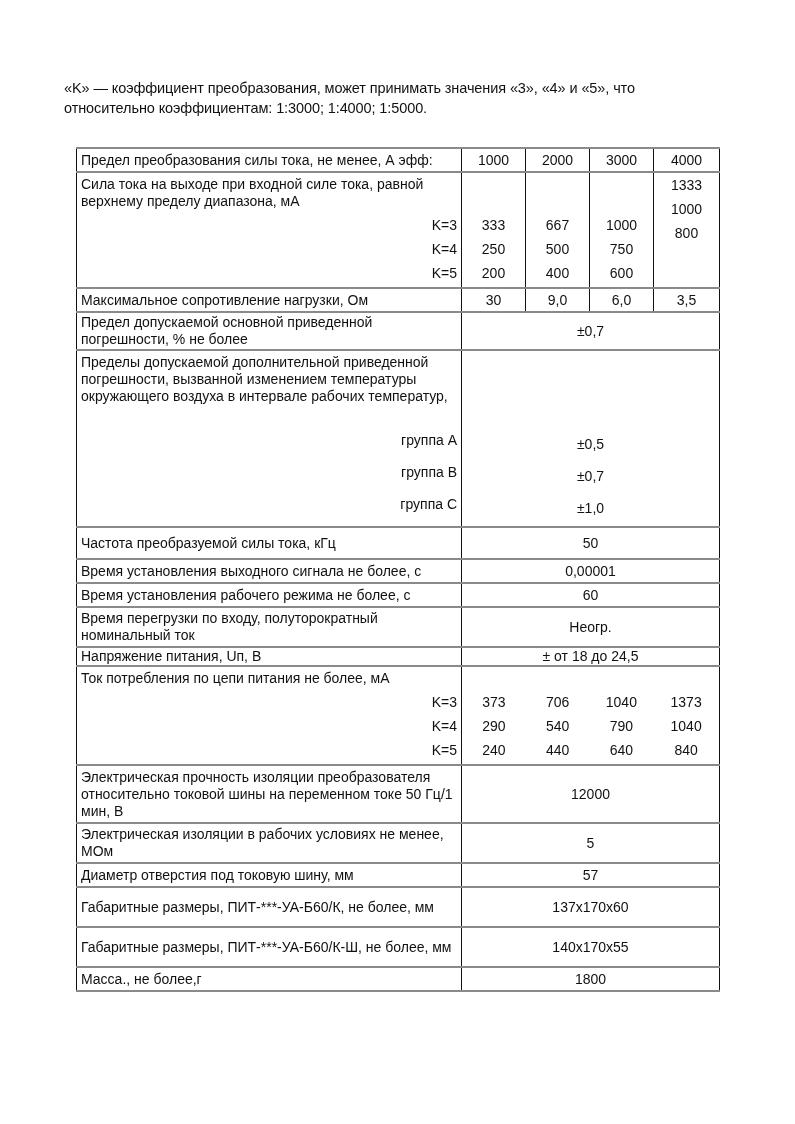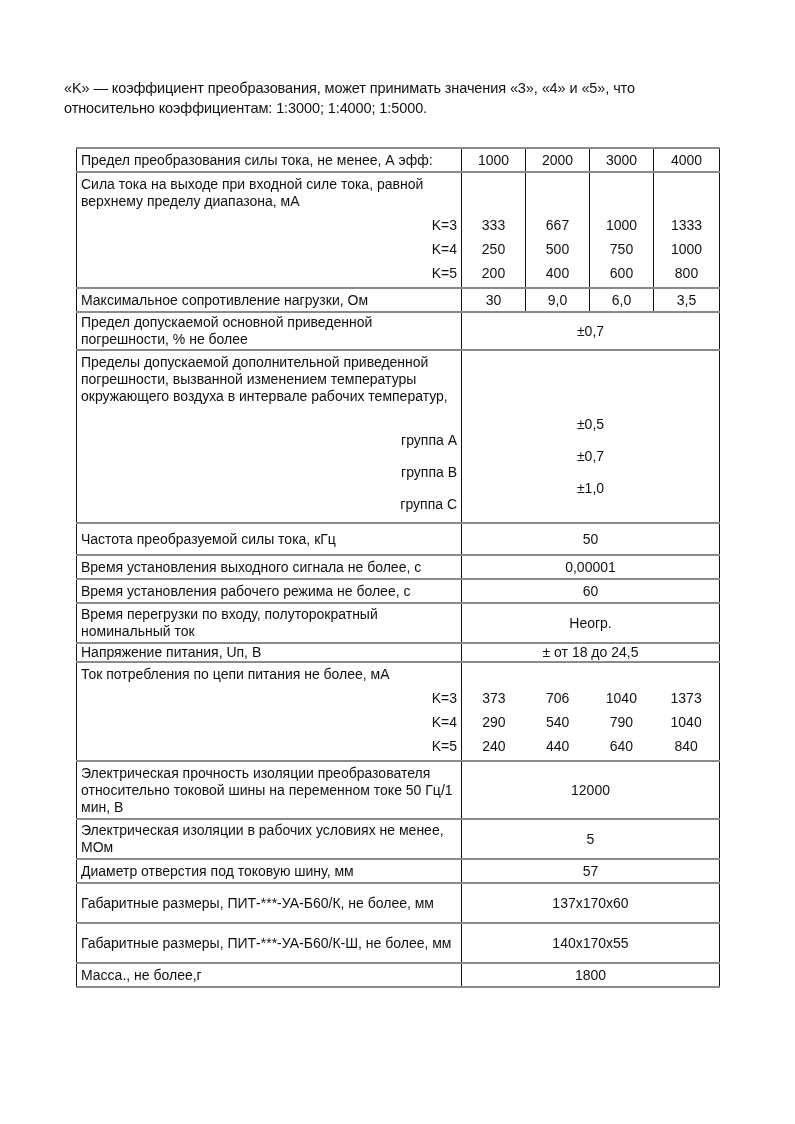--- a/index.html
+++ b/index.html
@@ -56,21 +56,21 @@
     <td class="num" style="vertical-align:top;padding-top:40px;padding-bottom:2px">
       <span class="subval">667</span>
       <span class="subval">500</span>
       <span class="subval">400</span>
     </td>
     <td class="num" style="vertical-align:top;padding-top:40px;padding-bottom:2px">
       <span class="subval">1000</span>
       <span class="subval">750</span>
       <span class="subval">600</span>
     </td>
-    <td class="num" style="vertical-align:top;padding-top:40px;padding-bottom:2px">
+    <td class="num" style="vertical-align:top;padding-bottom:2px">
       <span class="subval">1333</span>
       <span class="subval">1000</span>
       <span class="subval">800</span>
     </td>
   </tr>
 
   <tr style="height:24px">
     <td class="lbl">Максимальное сопротивление нагрузки, Ом</td>
     <td class="num">30</td>
     <td class="num">9,0</td>
@@ -83,21 +83,21 @@
     <td class="num" colspan="4">±0,7</td>
   </tr>
 
   <tr>
     <td class="lbl" style="vertical-align:top;padding-top:3px;padding-bottom:2px">
       <span class="gap" style="height:70px">Пределы допускаемой дополнительной приведенной погрешности, вызванной изменением температуры окружающего воздуха в интервале рабочих температур,</span>
       <span class="grp">группа А</span>
       <span class="grp">группа В</span>
       <span class="grp">группа С</span>
     </td>
-    <td class="num" colspan="4" style="vertical-align:top;padding-top:57px;padding-bottom:2px">
+    <td class="num" colspan="4" style="vertical-align:top;padding-top:77px;padding-bottom:2px">
       <span class="grpval">±0,5</span>
       <span class="grpval">±0,7</span>
       <span class="grpval">±1,0</span>
     </td>
   </tr>
 
   <tr style="height:32px">
     <td class="lbl">Частота преобразуемой силы тока, кГц</td>
     <td class="num" colspan="4">50</td>
   </tr>

